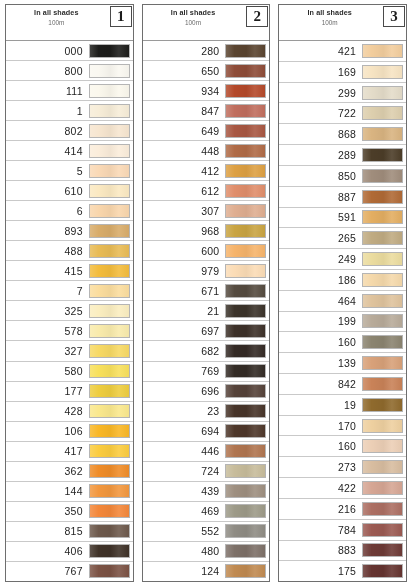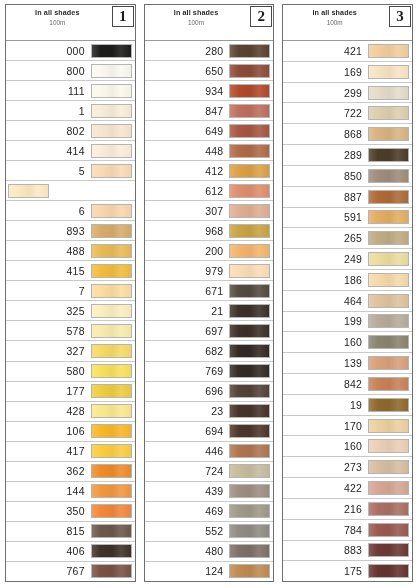--- a/index.html
+++ b/index.html
@@ -13,21 +13,21 @@
     height: 587px;
     font-family: "Liberation Sans", sans-serif;
     overflow: hidden;
   }
   .sheet {
     width: 416px;
     height: 587px;
     display: flex;
     flex-direction: row;
     box-sizing: border-box;
-    padding: 4px 3px 5px 5px;
+    padding: 4px 9px 5px 5px;
     gap: 8px;
     background: #ffffff;
   }
   .column {
     flex: 1 1 0;
     min-width: 0;
     border: 1px solid #6e6e6e;
     background: #ffffff;
     box-sizing: border-box;
     display: flex;
@@ -156,20 +156,21 @@
         </div>
         <div class="row">
           <div class="row-code">414</div>
           <div class="row-swatch" style="background-color: rgb(251, 237, 219);"></div>
         </div>
         <div class="row">
           <div class="row-code">5</div>
           <div class="row-swatch" style="background-color: rgb(250, 217, 182);"></div>
         </div>
         <div class="row">
+          <div class="row-code">610</div>
           <div class="row-swatch" style="background-color: rgb(251, 233, 194);"></div>
         </div>
         <div class="row">
           <div class="row-code">6</div>
           <div class="row-swatch" style="background-color: rgb(249, 214, 172);"></div>
         </div>
         <div class="row">
           <div class="row-code">893</div>
           <div class="row-swatch" style="background-color: rgb(216, 172, 106);"></div>
         </div>
@@ -285,21 +286,21 @@
         </div>
         <div class="row">
           <div class="row-code">307</div>
           <div class="row-swatch" style="background-color: rgb(223, 174, 145);"></div>
         </div>
         <div class="row">
           <div class="row-code">968</div>
           <div class="row-swatch" style="background-color: rgb(201, 164, 66);"></div>
         </div>
         <div class="row">
-          <div class="row-code">200</div>
+          <div class="row-code">600</div>
           <div class="row-swatch" style="background-color: rgb(246, 180, 107);"></div>
         </div>
         <div class="row">
           <div class="row-code">979</div>
           <div class="row-swatch" style="background-color: rgb(251, 220, 182);"></div>
         </div>
         <div class="row">
           <div class="row-code">671</div>
           <div class="row-swatch" style="background-color: rgb(85, 75, 64);"></div>
         </div>

